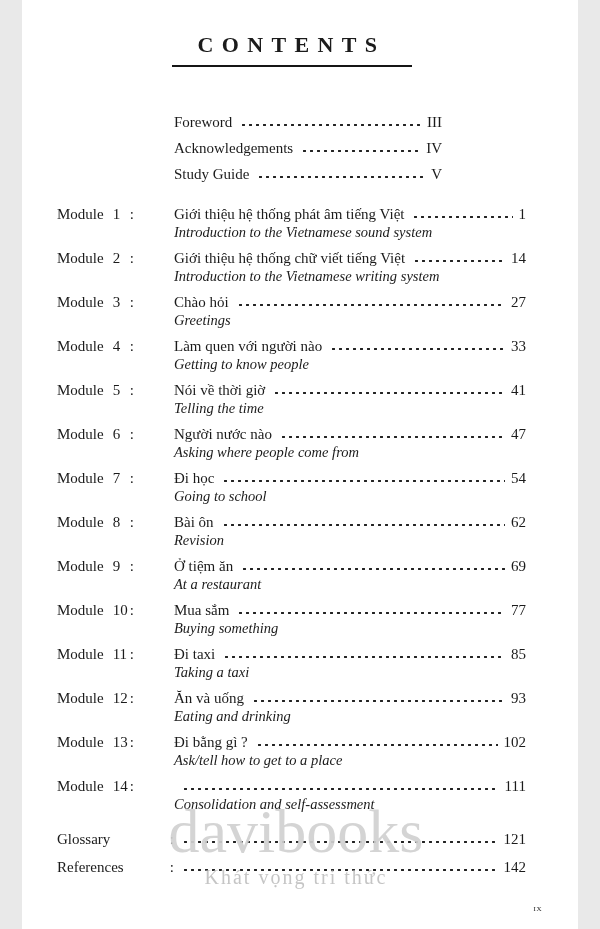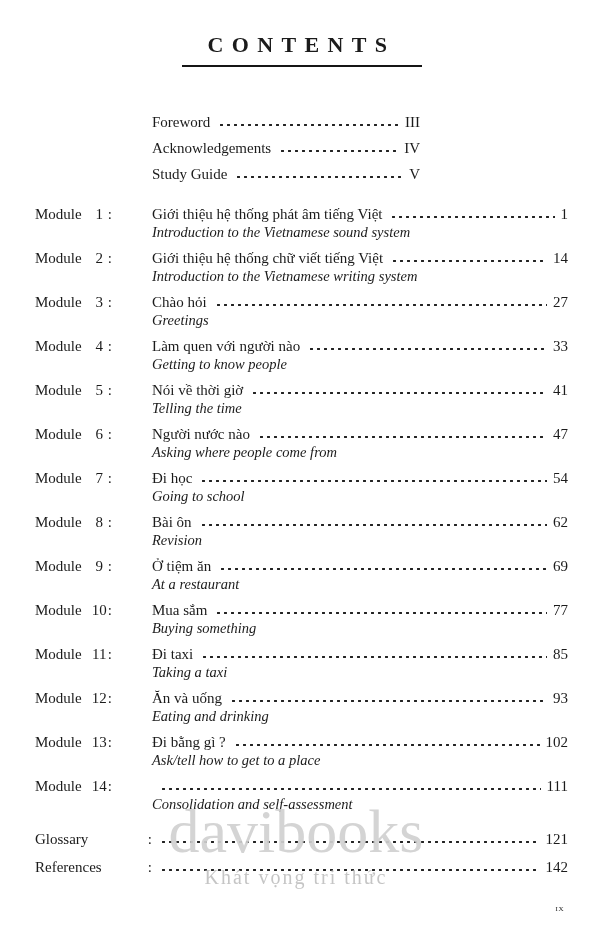--- a/index.html
+++ b/index.html
@@ -1,26 +1,26 @@
 <!DOCTYPE html>
 <html><head>
 <meta charset="utf-8">
 <style>
   html,body { margin:0; padding:0; background:#e9e9e9; }
   .page {
     position: relative;
-    width: 600px;
+    width: 556px;
     height: 929px;
     margin: 0 auto;
     background: #ffffff;
     font-family: "Liberation Serif", "DejaVu Serif", serif;
     color: #1b1b1b;
     overflow: hidden;
     box-sizing: border-box;
-    padding: 30px 32px 0 35px;
+    padding: 30px 52px 0 35px;
   }
   .title {
     text-align: center;
     font-size: 22px;
     font-weight: bold;
     letter-spacing: 0.38em;
     margin: 2px 0 0 0;
   }
   .title-rule {
     width: 240px;
@@ -37,21 +37,21 @@
     height: 4px;
     margin: 0 6px 0 8px;
     background-image: radial-gradient(circle, #222 1.1px, rgba(0,0,0,0) 1.5px);
     background-size: 7px 4px;
     background-repeat: repeat-x;
     background-position: left bottom;
     min-width: 14px;
   }
   
   .module-row { display: flex; margin-bottom: 8px; font-size: 15px; }
-  .mod-label { flex: 0 0 117px; display: flex; line-height: 19px; text-align: center; }
+  .mod-label { flex: 0 0 117px; display: flex; line-height: 19px; }
   .mword { flex: 0 0 auto; }
   .mnum { flex: 0 0 17px; margin-left: 9px; }
   .mcolon { flex: 0 0 auto; }
   .mod-content { flex: 1 1 auto; min-width: 0; }
   .line1 { display: flex; align-items: baseline; line-height: 19px; }
   .vn { white-space: nowrap; text-align: right; }
   .pg { flex: 0 0 auto; }
   .en {
     font-style: italic;
     font-size: 14.5px;

